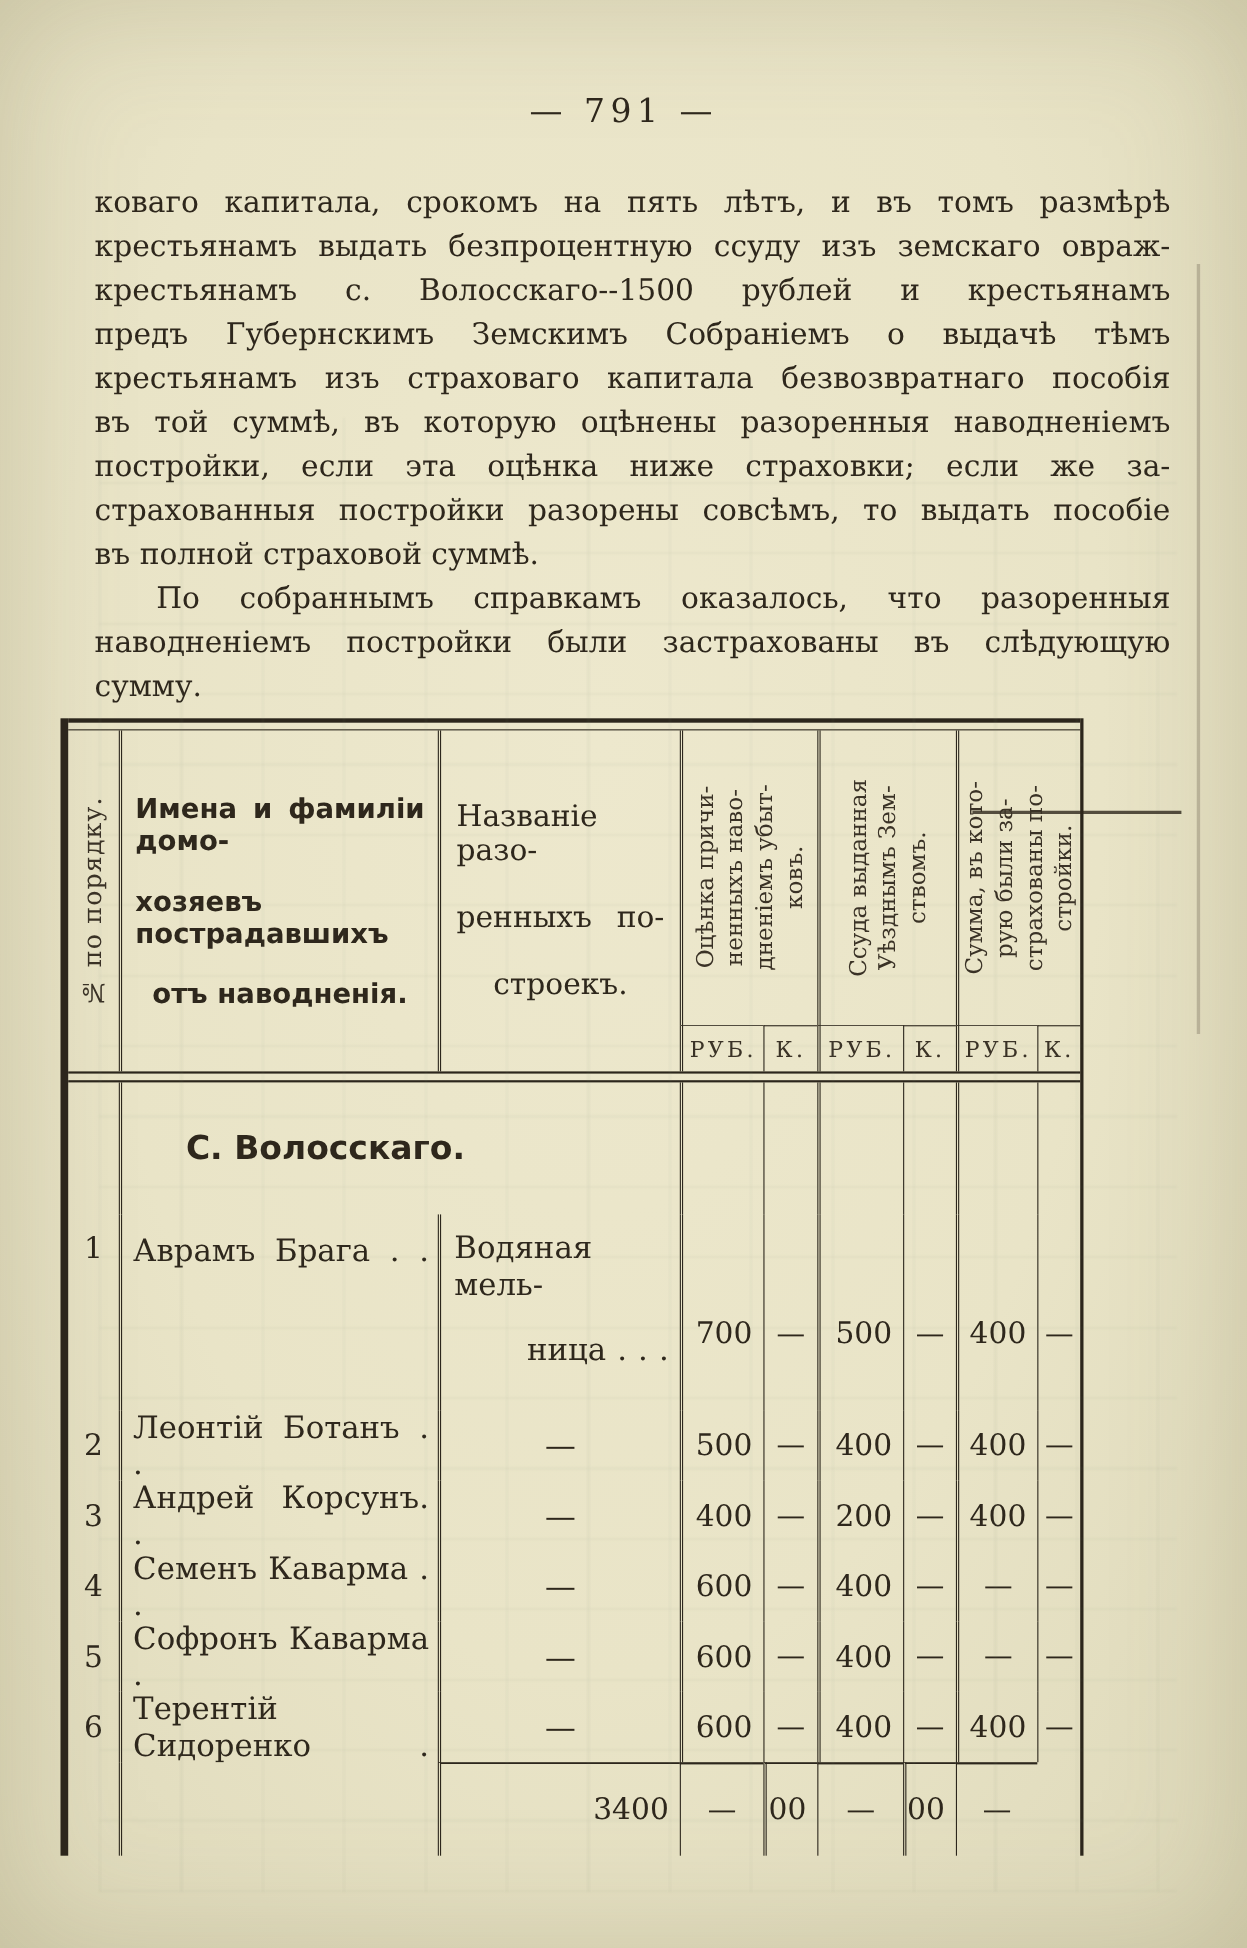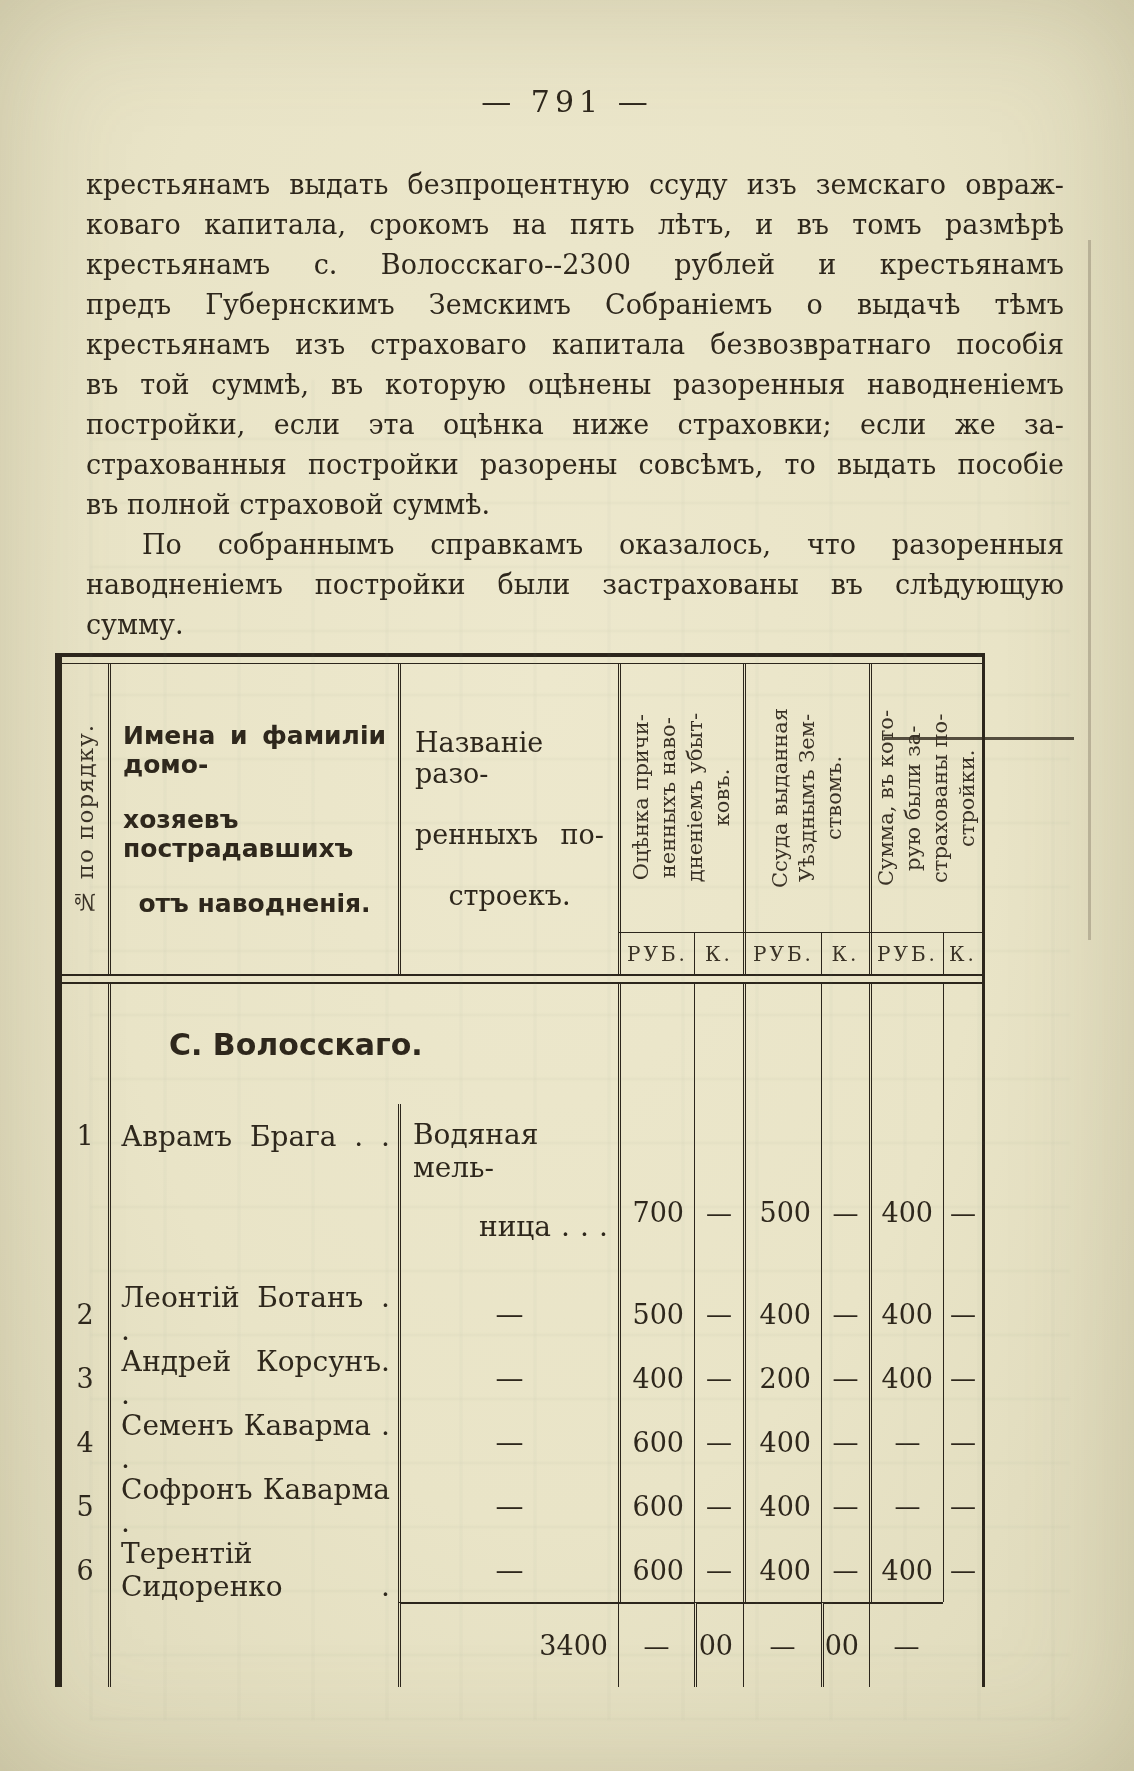--- a/index.html
+++ b/index.html
@@ -131,23 +131,23 @@
 <body>
 
 <div class="page">
   <div class="bleed"></div>
   <div class="gutter-line"></div>
   <div class="toprule-ext"></div>
 
   <div class="pageno">— 791 —</div>
 
   <div class="bodytext">
+    <div class="tline">коваго капитала, срокомъ на пять лѣтъ, и въ томъ размѣрѣ</div>
     <div class="tline">крестьянамъ выдать безпроцентную ссуду изъ земскаго овраж-</div>
-    <div class="tline">коваго капитала, срокомъ на пять лѣтъ, и въ томъ размѣрѣ</div>
-    <div class="tline">крестьянамъ с. Волосскаго--2300 рублей и крестьянамъ</div>
+    <div class="tline">крестьянамъ с. Волосскаго--1500 рублей и крестьянамъ</div>
     <div class="tline">предъ Губернскимъ Земскимъ Собраніемъ о выдачѣ тѣмъ</div>
     <div class="tline">крестьянамъ изъ страховаго капитала безвозвратнаго пособія</div>
     <div class="tline">въ той суммѣ, въ которую оцѣнены разоренныя наводненіемъ</div>
     <div class="tline">постройки, если эта оцѣнка ниже страховки; если же за-</div>
     <div class="tline">страхованныя постройки разорены совсѣмъ, то выдать пособіе</div>
     <div class="tline endp">въ полной страховой суммѣ.</div>
     <div class="tline indent">По собраннымъ справкамъ оказалось, что разоренныя</div>
     <div class="tline">наводненіемъ постройки были застрахованы въ слѣдующую</div>
     <div class="tline endp">сумму.</div>
   </div>

